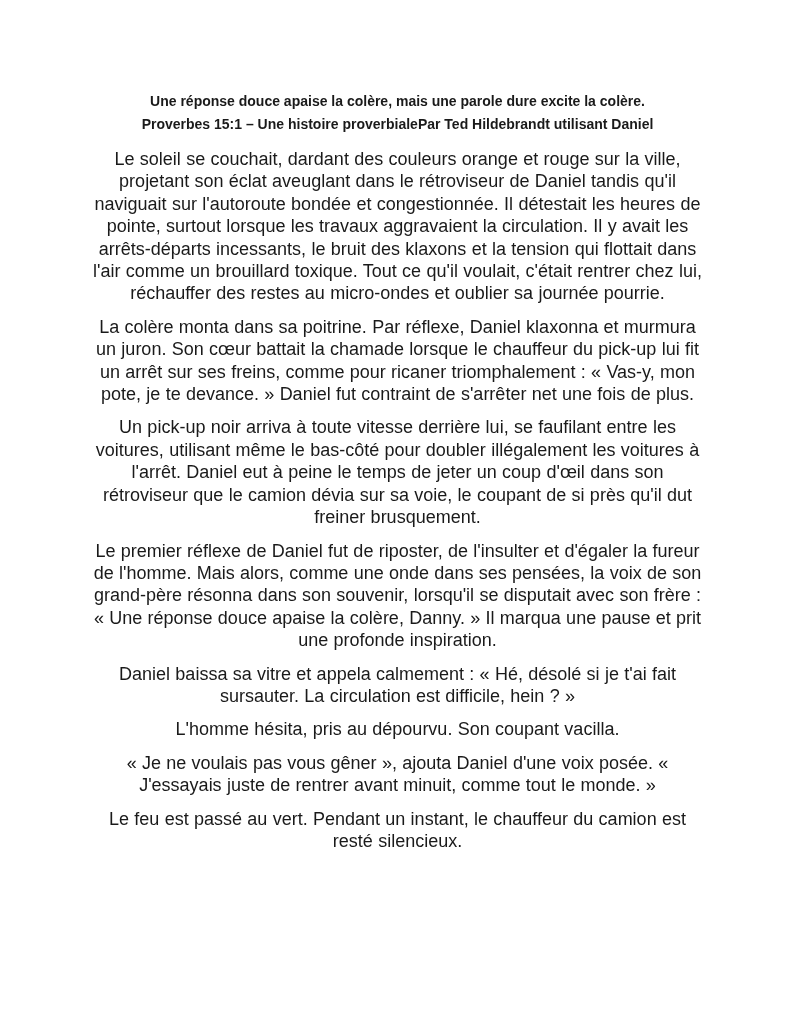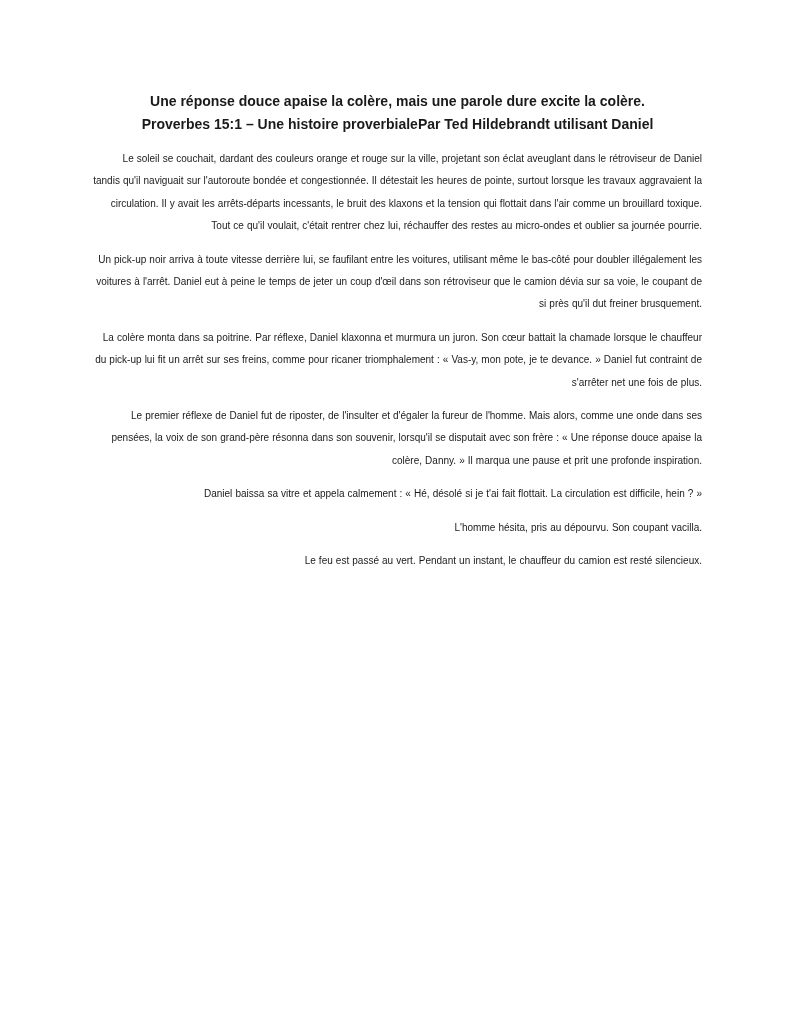--- a/index.html
+++ b/index.html
@@ -22,38 +22,39 @@
     text-align: center;
     font-weight: 700;
     font-size: 14px;
     line-height: 23px;
     margin: 0 0 12px 0;
   }
   .doc-title .title-line {
     display: block;
   }
   .doc-body p.para {
-    font-size: 10px;
+    font-size: 18px;
     line-height: 22.4px;
     margin: 0 0 11px 0;
-    text-align: right;
+    text-align: center;
     word-spacing: 0.3px;
   }
 </style>
 </head>
 <body>
 
 <div class="page">
   <h1 class="doc-title">
     <span class="title-line">Une réponse douce apaise la colère, mais une parole dure excite la colère.</span>
     <span class="title-line">Proverbes 15:1 – Une histoire proverbialePar Ted Hildebrandt utilisant Daniel</span>
   </h1>
 
   <div class="doc-body">
       <p class="para">Le soleil se couchait, dardant des couleurs orange et rouge sur la ville, projetant son éclat aveuglant dans le rétroviseur de Daniel tandis qu'il naviguait sur l'autoroute bondée et congestionnée. Il détestait les heures de pointe, surtout lorsque les travaux aggravaient la circulation. Il y avait les arrêts-départs incessants, le bruit des klaxons et la tension qui flottait dans l'air comme un brouillard toxique. Tout ce qu'il voulait, c'était rentrer chez lui, réchauffer des restes au micro-ondes et oublier sa journée pourrie.</p>
+      <p class="para">La colère monta dans sa poitrine. Par réflexe, Daniel klaxonna et murmura un juron. Son cœur battait la chamade lorsque le chauffeur du pick-up lui fit un arrêt sur ses freins, comme pour ricaner triomphalement : « Vas-y, mon pote, je te devance. » Daniel fut contraint de s'arrêter net une fois de plus.</p>
       <p class="para">Un pick-up noir arriva à toute vitesse derrière lui, se faufilant entre les voitures, utilisant même le bas-côté pour doubler illégalement les voitures à l'arrêt. Daniel eut à peine le temps de jeter un coup d'œil dans son rétroviseur que le camion dévia sur sa voie, le coupant de si près qu'il dut freiner brusquement.</p>
-      <p class="para">La colère monta dans sa poitrine. Par réflexe, Daniel klaxonna et murmura un juron. Son cœur battait la chamade lorsque le chauffeur du pick-up lui fit un arrêt sur ses freins, comme pour ricaner triomphalement : « Vas-y, mon pote, je te devance. » Daniel fut contraint de s'arrêter net une fois de plus.</p>
       <p class="para">Le premier réflexe de Daniel fut de riposter, de l'insulter et d'égaler la fureur de l'homme. Mais alors, comme une onde dans ses pensées, la voix de son grand-père résonna dans son souvenir, lorsqu'il se disputait avec son frère : « Une réponse douce apaise la colère, Danny. » Il marqua une pause et prit une profonde inspiration.</p>
-      <p class="para">Daniel baissa sa vitre et appela calmement : « Hé, désolé si je t'ai fait flottait. La circulation est difficile, hein ? »</p>
+      <p class="para">Daniel baissa sa vitre et appela calmement : « Hé, désolé si je t'ai fait sursauter. La circulation est difficile, hein ? »</p>
       <p class="para">L'homme hésita, pris au dépourvu. Son coupant vacilla.</p>
+      <p class="para">« Je ne voulais pas vous gêner », ajouta Daniel d'une voix posée. « J'essayais juste de rentrer avant minuit, comme tout le monde. »</p>
       <p class="para">Le feu est passé au vert. Pendant un instant, le chauffeur du camion est resté silencieux.</p>
     </div>
 </div>
 
 </body></html>

